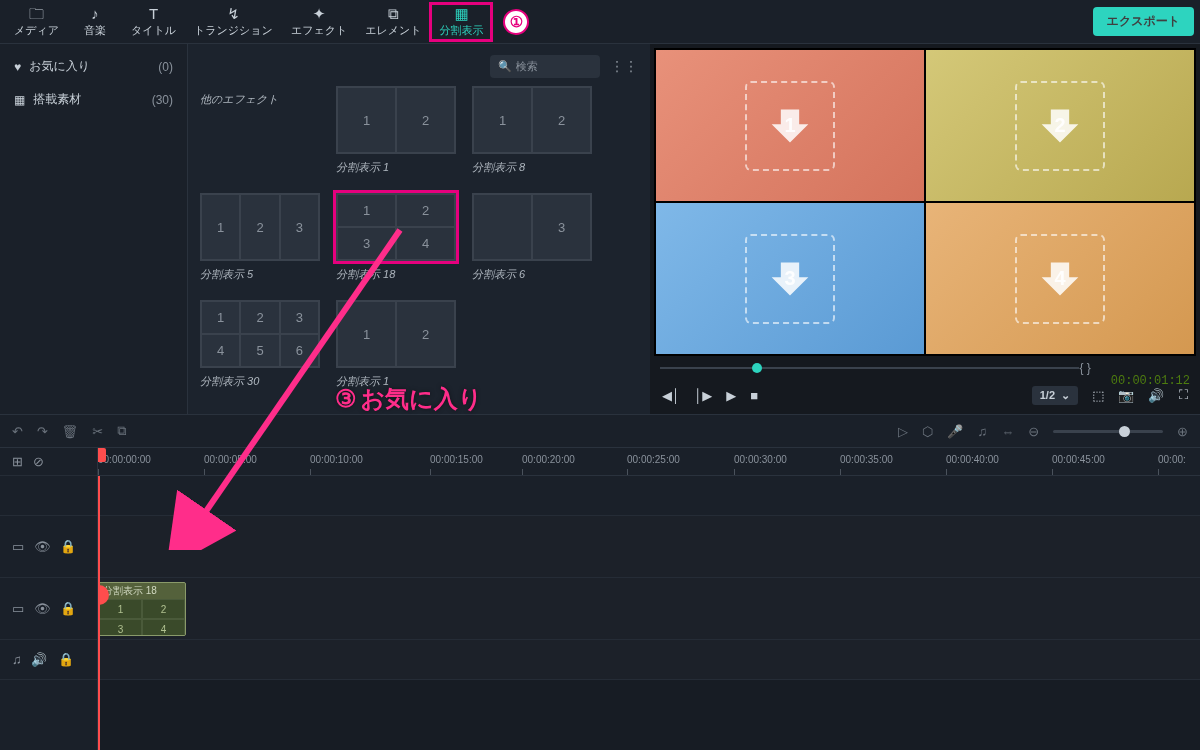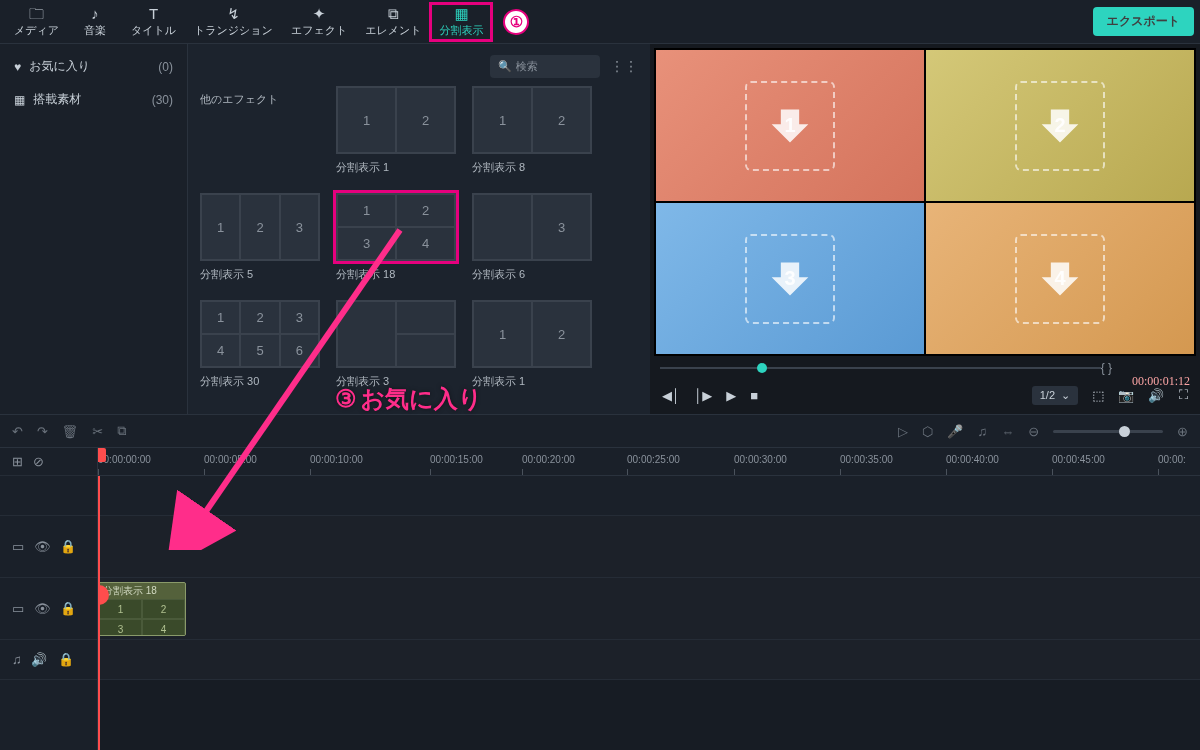--- a/index.html
+++ b/index.html
@@ -25,47 +25,47 @@
 .browser-top { display: flex; justify-content: flex-end; align-items: center; gap: 10px; height: 28px; margin-bottom: 6px; }
 .search { background: #2a323d; border-radius: 4px; padding: 4px 8px; font-size: 11px; color: #8a929c; width: 110px; display: flex; align-items: center; gap: 4px; }
 .grid-ic { color: #8a929c; font-size: 14px; cursor: pointer; }
 
 .preset-grid { display: flex; flex-wrap: wrap; gap: 18px 16px; align-content: flex-start; }
 .preset { width: 120px; }
 .preset .thumb { width: 120px; height: 68px; background: #2a323d; border: 1px solid #3a424d; display: grid; position: relative; }
 .preset .thumb.selected { outline: 2px solid #2dd4bf; }
 .preset .thumb.hl { outline: 3px solid #e6007e; }
 .preset .cell { border: 1px solid #3a424d; display: flex; align-items: center; justify-content: center; color: #8a929c; font-size: 13px; }
-.preset .cap { font-size: 11px; margin-top: 6px; color: #b0b8c0; }
+.preset .cap { font-size: 11px; margin-top: 6px; color: #b0b8c0; font-style: italic; }
 .preset.filmstock .thumb { background: #000; display: flex; align-items: center; justify-content: center; flex-direction: column; color: #fff; font-size: 12px; font-weight: 700; }
 .filmstock-logo { display: flex; align-items: center; gap: 4px; }
 .filmstock-logo .cube { width: 16px; height: 16px; background: #2dd4bf; transform: rotate(45deg); }
 
 .preview { width: 550px; background: #15191f; display: flex; flex-direction: column; }
 .preview-canvas { flex: 1; display: grid; grid-template-columns: 1fr 1fr; grid-template-rows: 1fr 1fr; gap: 2px; padding: 2px; background: #000; margin: 4px; }
 .pc1 { background: linear-gradient(135deg, #e8917a, #d4735c); }
 .pc2 { background: linear-gradient(135deg, #d4c878, #b8a850); }
 .pc3 { background: linear-gradient(135deg, #7fb8e8, #5a9ad4); }
 .pc4 { background: linear-gradient(135deg, #e8b478, #d49850); }
 .pane { display: flex; align-items: center; justify-content: center; position: relative; }
 .dz { width: 90px; height: 90px; border: 2px dashed rgba(255,255,255,0.6); border-radius: 6px; display: flex; align-items: center; justify-content: center; }
 .arrow-down { width: 44px; height: 44px; position: relative; }
 .arrow-down svg { width: 100%; height: 100%; fill: rgba(255,255,255,0.85); }
 .dz .num { position: absolute; font-size: 20px; font-weight: 700; color: rgba(255,255,255,0.9); }
 
 .preview-scrub { height: 16px; display: flex; align-items: center; padding: 0 10px; }
 .scrub-track { flex: 1; height: 2px; background: #3a424d; position: relative; }
 .scrub-head { position: absolute; left: 22%; top: -4px; width: 10px; height: 10px; background: #2dd4bf; border-radius: 50%; }
-.timecode { color: #fca5a5; font-size: 12px; margin-left: 12px; font-family: Liberation Serif, serif; margin-top: 26px; }
+.timecode { color: #4d7c0f; font-size: 12px; margin-left: 12px; font-family: Liberation Mono, monospace; margin-top: 26px; }
 .tc-prefix { color: #8a929c; margin-right: 8px; }
 
 .preview-controls { height: 38px; display: flex; align-items: center; padding: 0 12px; gap: 14px; color: #c8d0d8; }
 .preview-controls .pc-ic { font-size: 13px; cursor: pointer; }
 .preview-controls .spacer { flex: 1; }
-.zoom-sel { background: #2a323d; padding: 3px 8px; border-radius: 3px; font-size: 11px; display: flex; align-items: center; gap: 6px; }
+.zoom-sel { background: #2a323d; padding: 3px 8px; border-radius: 3px; font-size: 11px; display: flex; align-items: center; gap: 6px; font-weight: bold; }
 
 
 .tl-toolbar { height: 34px; background: #1a2029; border-top: 1px solid #2a323d; border-bottom: 1px solid #2a323d; display: flex; align-items: center; padding: 0 12px; gap: 14px; color: #6a727c; }
 .tl-toolbar .tic { font-size: 13px; cursor: pointer; }
 .tl-toolbar .spacer { flex: 1; }
 .zoom-slider { width: 110px; height: 3px; background: #3a424d; position: relative; border-radius: 2px; }
 .zoom-slider .knob { position: absolute; left: 60%; top: -4px; width: 11px; height: 11px; background: #c8d0d8; border-radius: 50%; }
 
 
 .timeline { height: 302px; background: #1a2029; display: flex; }
@@ -210,28 +210,20 @@
       <div class="preset">
         <div class="thumb" style="grid-template-columns:1fr 1fr 1fr;grid-template-rows:1fr 1fr">
             <div class="cell">1</div>
             <div class="cell">2</div>
             <div class="cell">3</div>
             <div class="cell">4</div>
             <div class="cell">5</div>
             <div class="cell">6</div>
           </div>
         <div class="cap">分割表示 30</div>
-      </div>
-      <div class="preset">
-        <div class="thumb" style="grid-template-columns:1fr 1fr;grid-template-rows:1fr 1fr">
-            <div class="cell" style="grid-row:1/3"></div>
-            <div class="cell"></div>
-            <div class="cell"></div>
-          </div>
-        <div class="cap">分割表示 3</div>
       </div>
       <div class="preset">
         <div class="thumb" style="grid-template-columns:1fr 1fr;grid-template-rows:1fr">
             <div class="cell">1</div>
             <div class="cell">2</div>
           </div>
         <div class="cap">分割表示 1</div>
       </div>
     </div>
 

